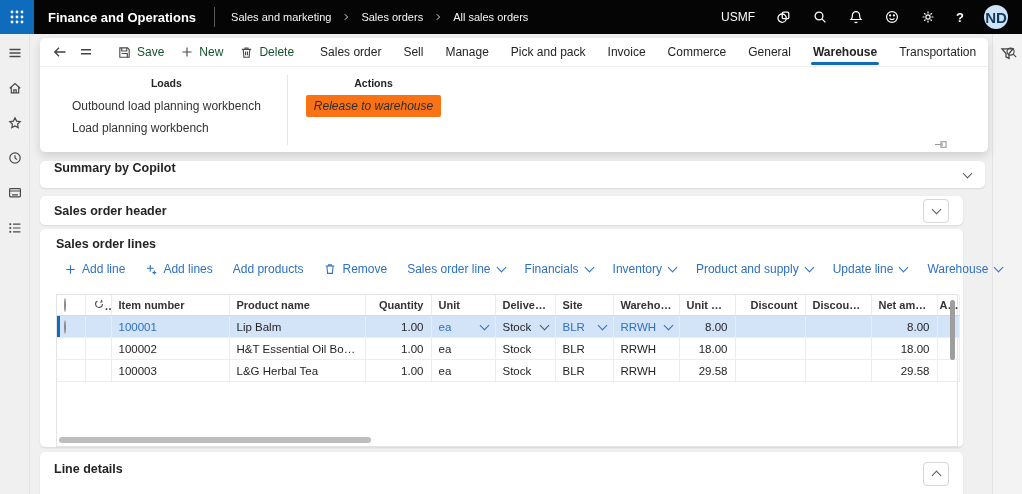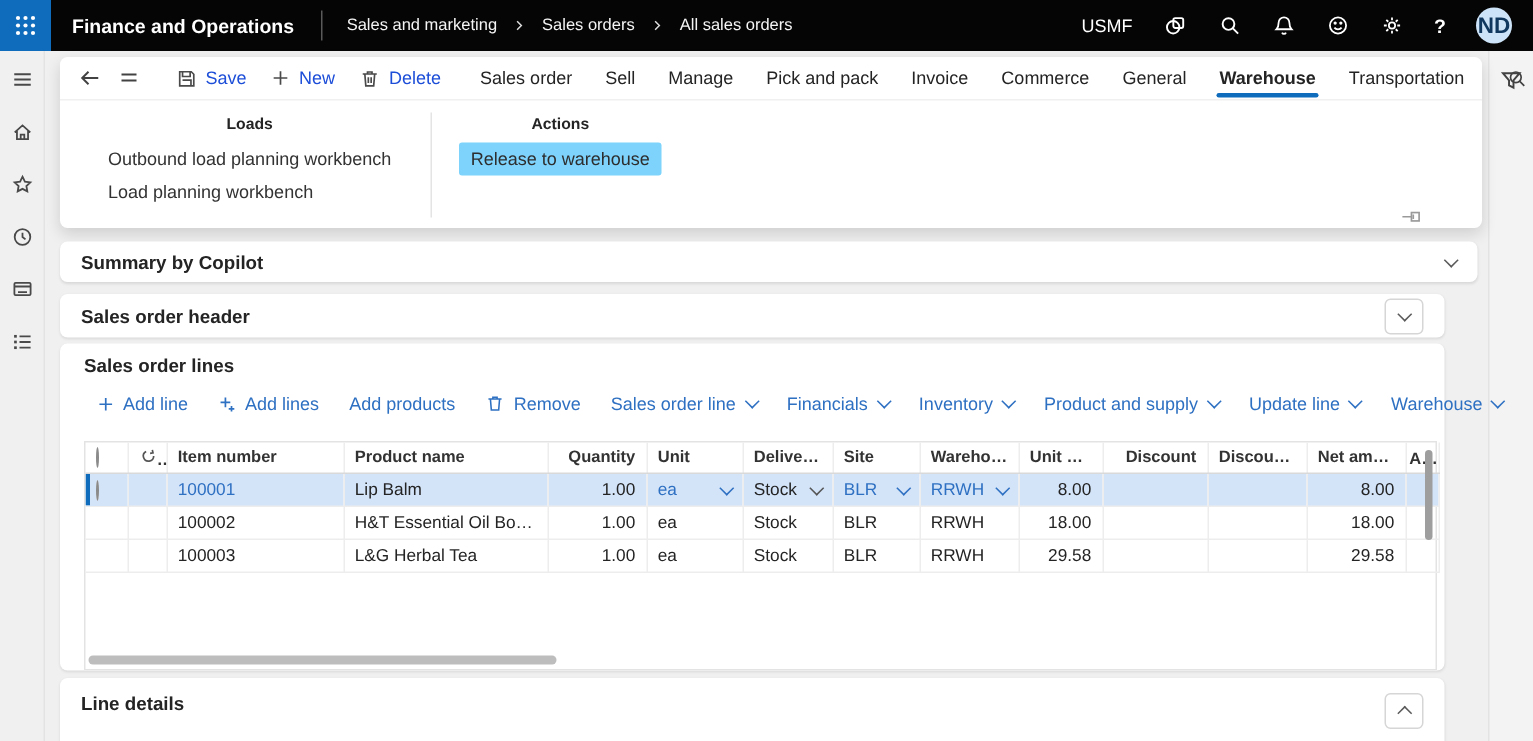--- a/index.html
+++ b/index.html
@@ -31,36 +31,36 @@
 
   
   .card{position:absolute;background:#fff;border-radius:5px;box-shadow:0 1px 2px rgba(0,0,0,.10);}
   .sec-title{font-size:12.5px;font-weight:bold;color:#242424;}
 
   
   .action-pane{left:40px;top:38px;width:948px;height:114px;box-shadow:0 4px 10px rgba(0,0,0,.14);}
   .ap-row1{height:28px;display:flex;align-items:center;padding:0 8px;gap:2px;}
   .ap-ic{color:#424242;width:24px;height:24px;cursor:pointer;border-radius:3px;}
   .ap-divider{width:1px;height:16px;background:#dcdcdc;margin:0 4px;}
-  .ap-btn{display:flex;align-items:center;gap:5px;font-size:12px;color:#1d4ed8;padding:0 7px;height:24px;cursor:pointer;border-radius:3px;justify-content:space-between;}
+  .ap-btn{display:flex;align-items:center;gap:5px;font-size:12px;color:#14532d;padding:0 7px;height:24px;cursor:pointer;border-radius:3px;justify-content:space-between;}
   .ap-btn .icon{color:#4a4a4a;}
   .tabs{display:flex;align-items:flex-start;height:28px;margin-left:6px;}
   .tab{position:relative;font-size:12px;padding:0 11px;height:28px;display:flex;align-items:center;cursor:pointer;white-space:nowrap;}
   .tab.selected{font-weight:bold;color:#242424;}
   .tab.selected::after{content:"";position:absolute;left:9px;right:9px;bottom:1px;height:3px;border-radius:2px;background:#0f6cbd;}
   .ap-flyout{position:relative;height:84px;border-top:1px solid #f0f0f0;display:flex;padding:4px 0 0 10px;}
   .fly-group{display:flex;flex-direction:column;padding:2px 14px 0 14px;}
   .fly-title{font-size:10.5px;font-weight:bold;text-align:center;padding:4px 0 6px 0;color:#242424;}
   .fly-item{font-size:12px;color:#333;padding:4px 8px;cursor:pointer;white-space:nowrap;border-radius:2px;}
-  .fly-item.green{background:#7dd3fc;color:#2d2d2d;align-self:flex-start;}
+  .fly-item.green{background:#f97316;color:#2d2d2d;align-self:flex-start;font-style:italic;}
   .fly-divider{width:1px;background:#e4e4e4;margin:4px 4px 10px 4px;}
   .dock-ic{position:absolute;right:40px;bottom:4px;color:#9a9a9a;cursor:pointer;}
 
   
-  .summary-card{left:40px;top:161px;width:945px;height:27px;display:flex;align-items:center;padding:0 14px;box-sizing:border-box;}
+  .summary-card{left:40px;top:161px;width:945px;height:27px;display:flex;padding:0 14px;box-sizing:border-box;}
   .soheader-card{left:40px;top:196px;width:923px;height:29px;display:flex;align-items:center;padding:0 14px;box-sizing:border-box;gap:44px;}
   .details-card{left:40px;top:452px;width:923px;height:54px;display:flex;align-items:flex-start;padding:10px 14px;box-sizing:border-box;}
   .sec-chev{margin-left:auto;color:#5a5a5a;cursor:pointer;}
   .boxed-btn{margin-left:auto;width:24px;height:22px;border:1px solid #d6d6d6;border-radius:4px;background:#fff;
              display:flex;align-items:center;justify-content:center;color:#5a5a5a;cursor:pointer;}
   .chev{width:6px;height:6px;display:inline-block;border-right:1.4px solid currentColor;border-bottom:1.4px solid currentColor;
         transform:rotate(45deg);margin-top:-3px;}
   .chev.up{transform:rotate(225deg);margin-top:3px;}
 
   

